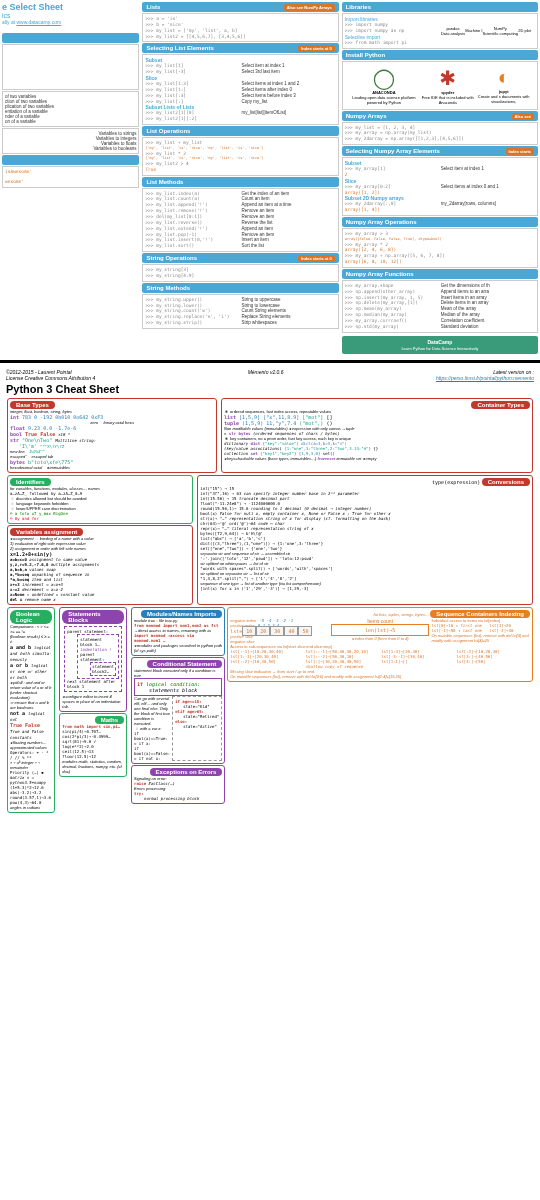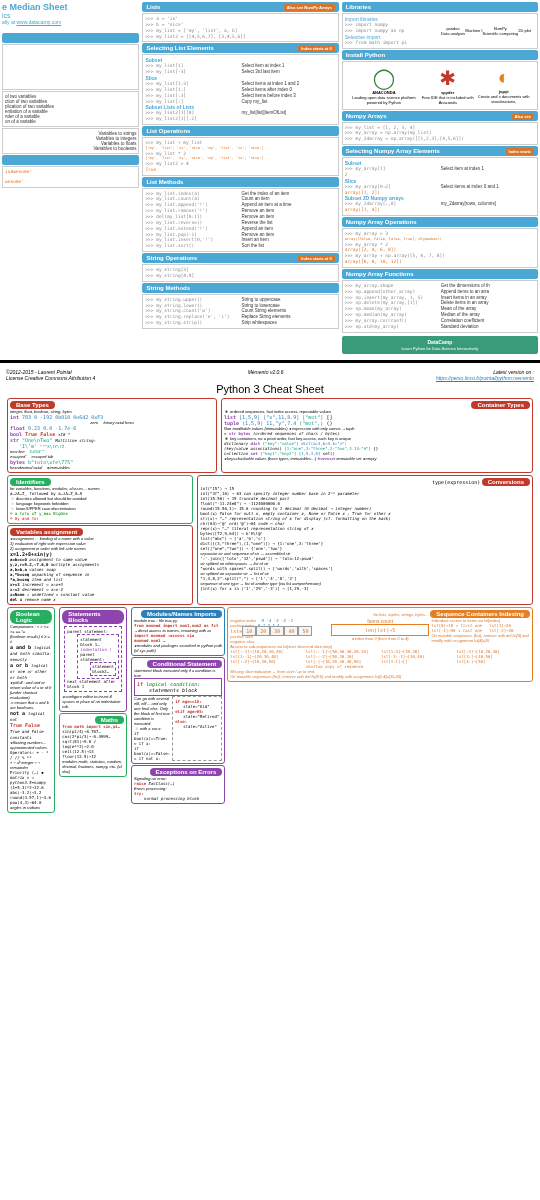--- a/index.html
+++ b/index.html
@@ -15,21 +15,21 @@
 .row2>div{flex:1}
 .desc{font-size:4.5px;color:#333}
 .logo-row{display:flex;justify-content:space-around;align-items:center;padding:4px;font-size:4px;text-align:center}
 .title-main{color:#4ba8d4;font-size:9px;font-weight:bold}
 .sub{color:#4ba8d4;font-size:7px}
 .link{color:#4ba8d4;font-size:5px}
 .datacamp{background:#3a9b7a;color:#fff;text-align:center;padding:3px;border-radius:2px;margin-top:3px}
 
 
 .sheet2{background:#fff;padding:6px;border-top:3px solid #000;margin-top:4px}
-.s2-title{text-align:center;font-weight:normal;font-size:11px;margin:2px 0}
+.s2-title{text-align:left;font-weight:bold;font-size:11px;margin:2px 0}
 .s2-top{display:flex;justify-content:space-between;font-size:5px;font-style:italic}
 .pill{color:#fff;padding:1px 6px;border-radius:6px;font-size:6px;font-weight:bold;display:inline-block}
 .pill-red{background:#c0392b}
 .pill-green{background:#27ae60}
 .pill-orange{background:#e67e22}
 .pill-blue{background:#2980b9}
 .pill-purple{background:#8e44ad}
 .s2-box{border:1px solid #999;border-radius:3px;padding:2px;margin:1px;font-size:5px}
 .s2-box.blue{border-color:#2980b9}
 .s2-box.green{border-color:#27ae60}
@@ -47,21 +47,21 @@
 .tiny{font-size:4px}
 .ital{font-style:italic}
 </style>
 </head>
 <body>
 
 <div class="sheet1">
 <div class="cols">
 
 <div class="col" style="flex:0.7">
-  <div class="title-main">e Median Sheet</div>
+  <div class="title-main">e Select Sheet</div>
   <div class="sub">ics</div>
   <div class="link"><span>ally at</span> <span style="text-decoration:underline">www.datacamp.com</span></div>
   <div class="hdr" style="margin-top:8px;height:6px"></div>
   <div class="box">
           <div style="height:40px"></div>
         </div>
   <div class="box desc">
     <div>of two variables</div>
     <div>ction of two variables</div>
     <div>plication of two variables</div>

